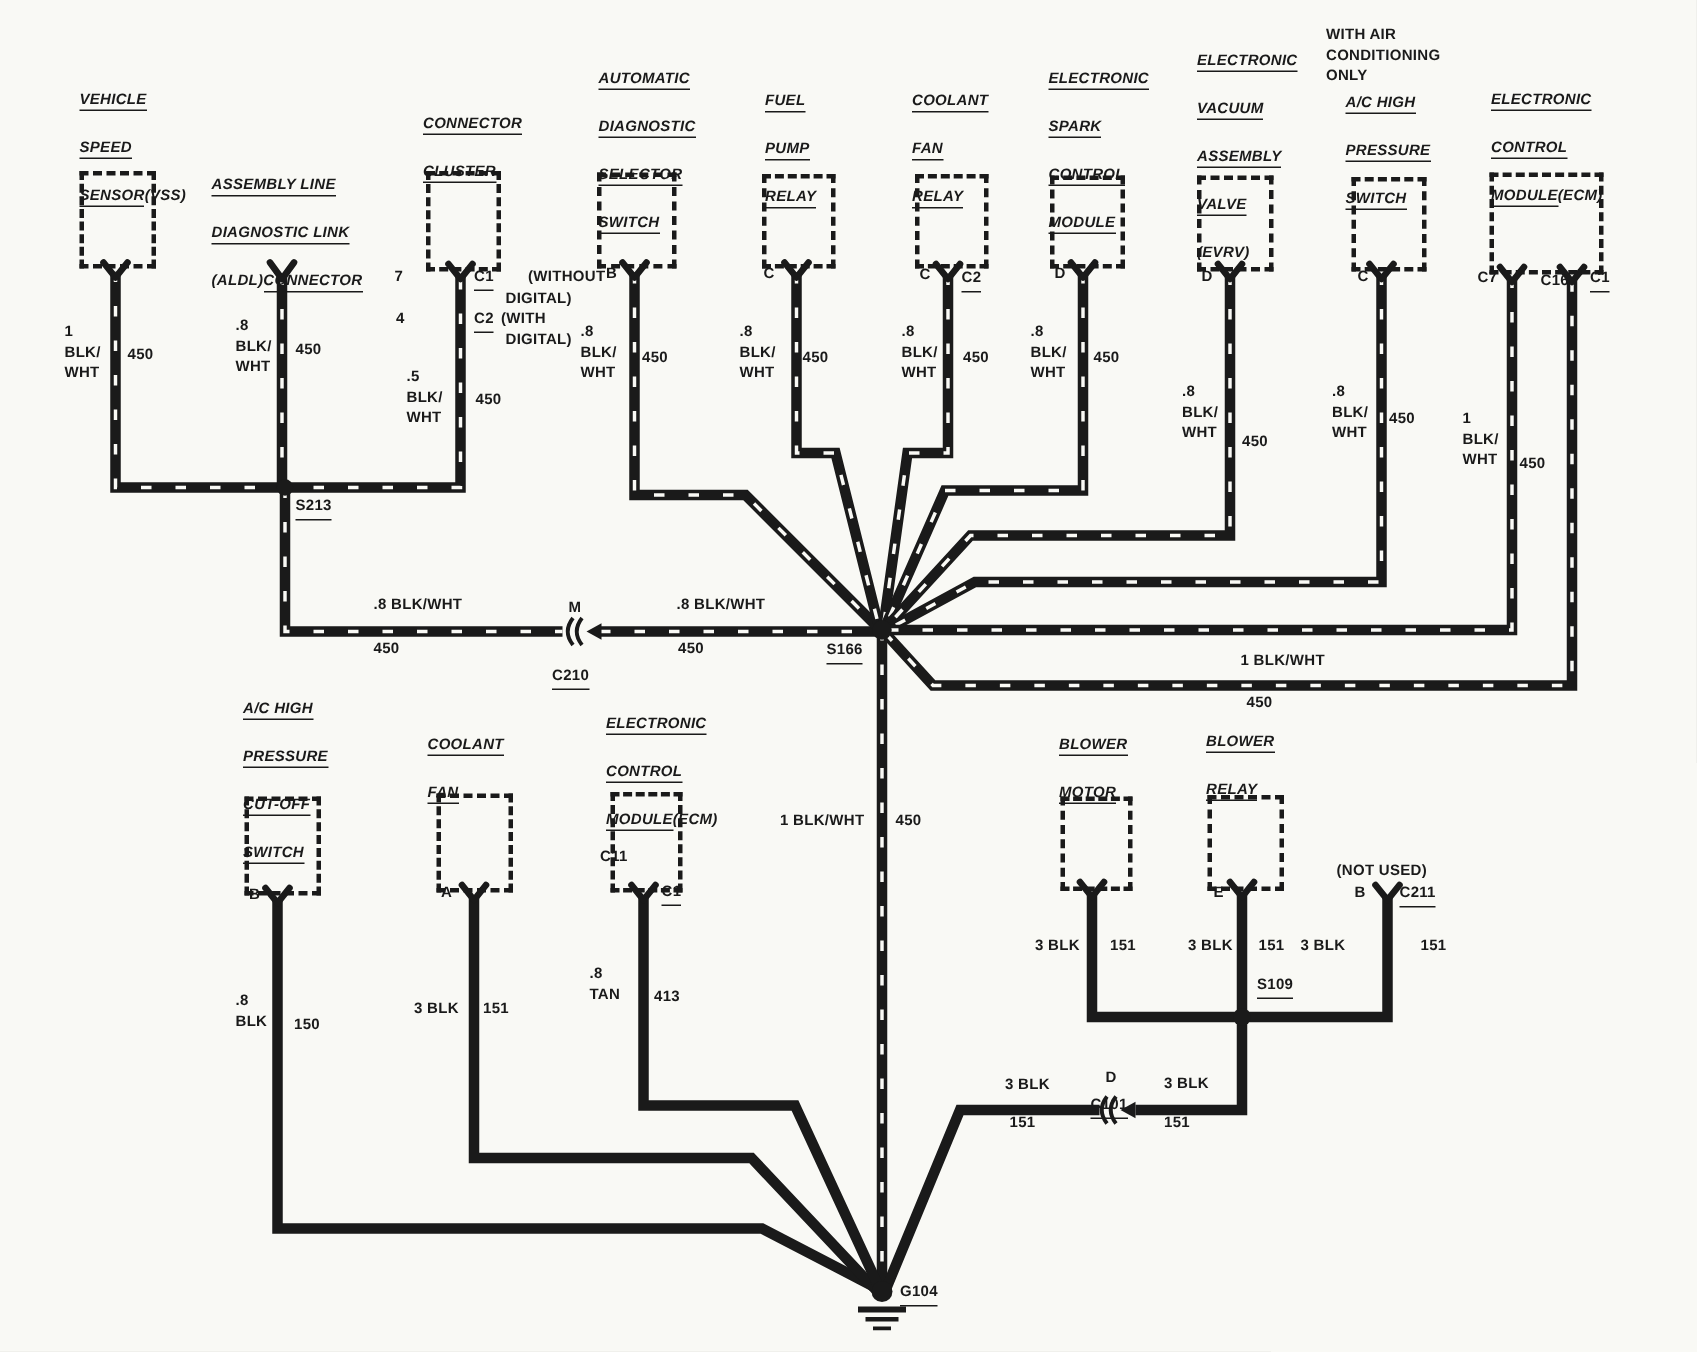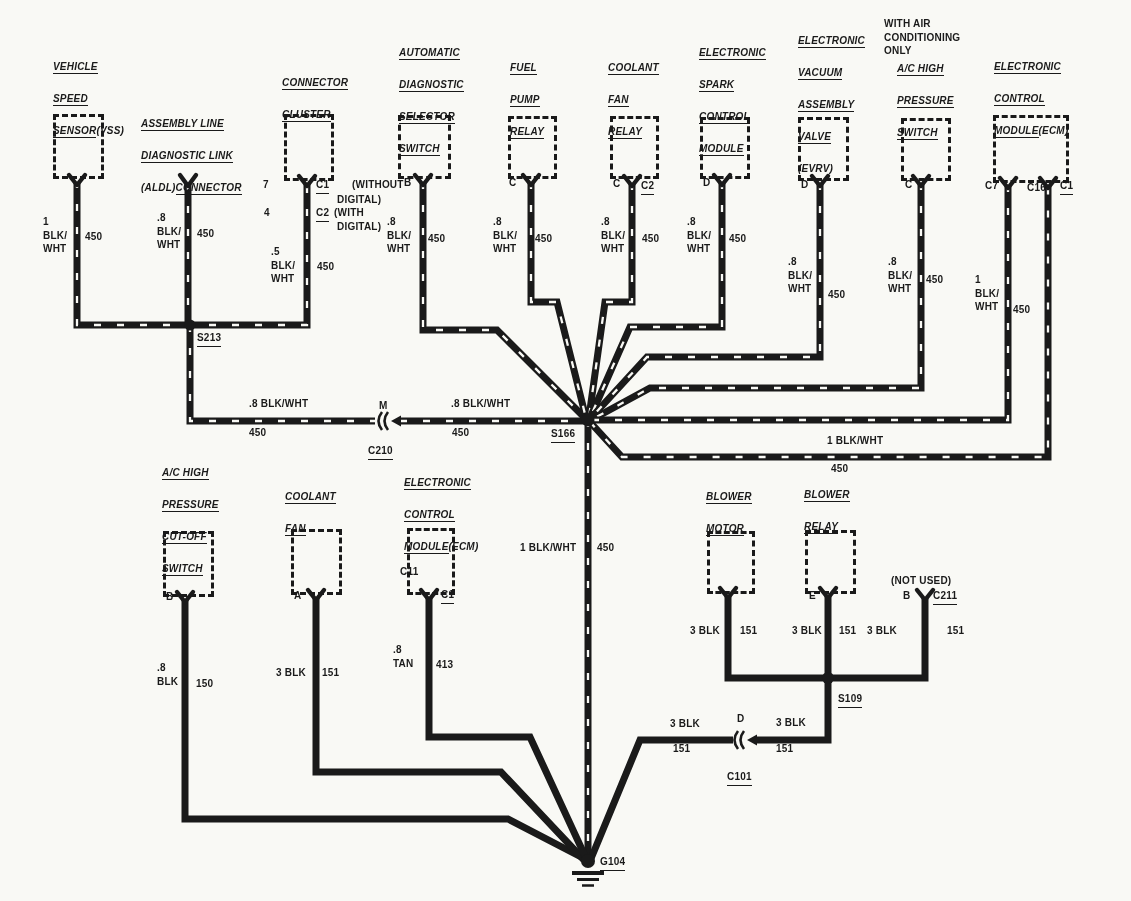--- a/index.html
+++ b/index.html
@@ -420,33 +420,33 @@
     </div>
     <div class="lbl" style="left: 839px; top: 624px;">
       <div>151</div>
     </div>
     <div class="lbl" style="left: 867px; top: 624px;">
       <div>3 BLK</div>
     </div>
     <div class="lbl" style="left: 947px; top: 624px;">
       <div>151</div>
     </div>
-    <div class="lbl ulbl" style="left: 838px; top: 692px; text-align: center;">
+    <div class="lbl ulbl" style="left: 838px; top: 650px; text-align: center;">
       <div>S109</div>
     </div>
     <div class="lbl" style="left: 670px; top: 717px;">
       <div>3 BLK</div>
     </div>
     <div class="lbl" style="left: 673px; top: 742px;">
       <div>151</div>
     </div>
     <div class="lbl" style="left: 737px; top: 712px;">
       <div>D</div>
     </div>
-    <div class="lbl ulbl" style="left: 727px; top: 770px; text-align: right;">
+    <div class="lbl ulbl" style="left: 727px; top: 730px; text-align: right;">
       <div>C101</div>
     </div>
     <div class="lbl" style="left: 776px; top: 716px;">
       <div>3 BLK</div>
     </div>
     <div class="lbl" style="left: 776px; top: 742px;">
       <div>151</div>
     </div>
     <div class="lbl ulbl" style="left: 600px; top: 855px;">
       <div>G104</div>

